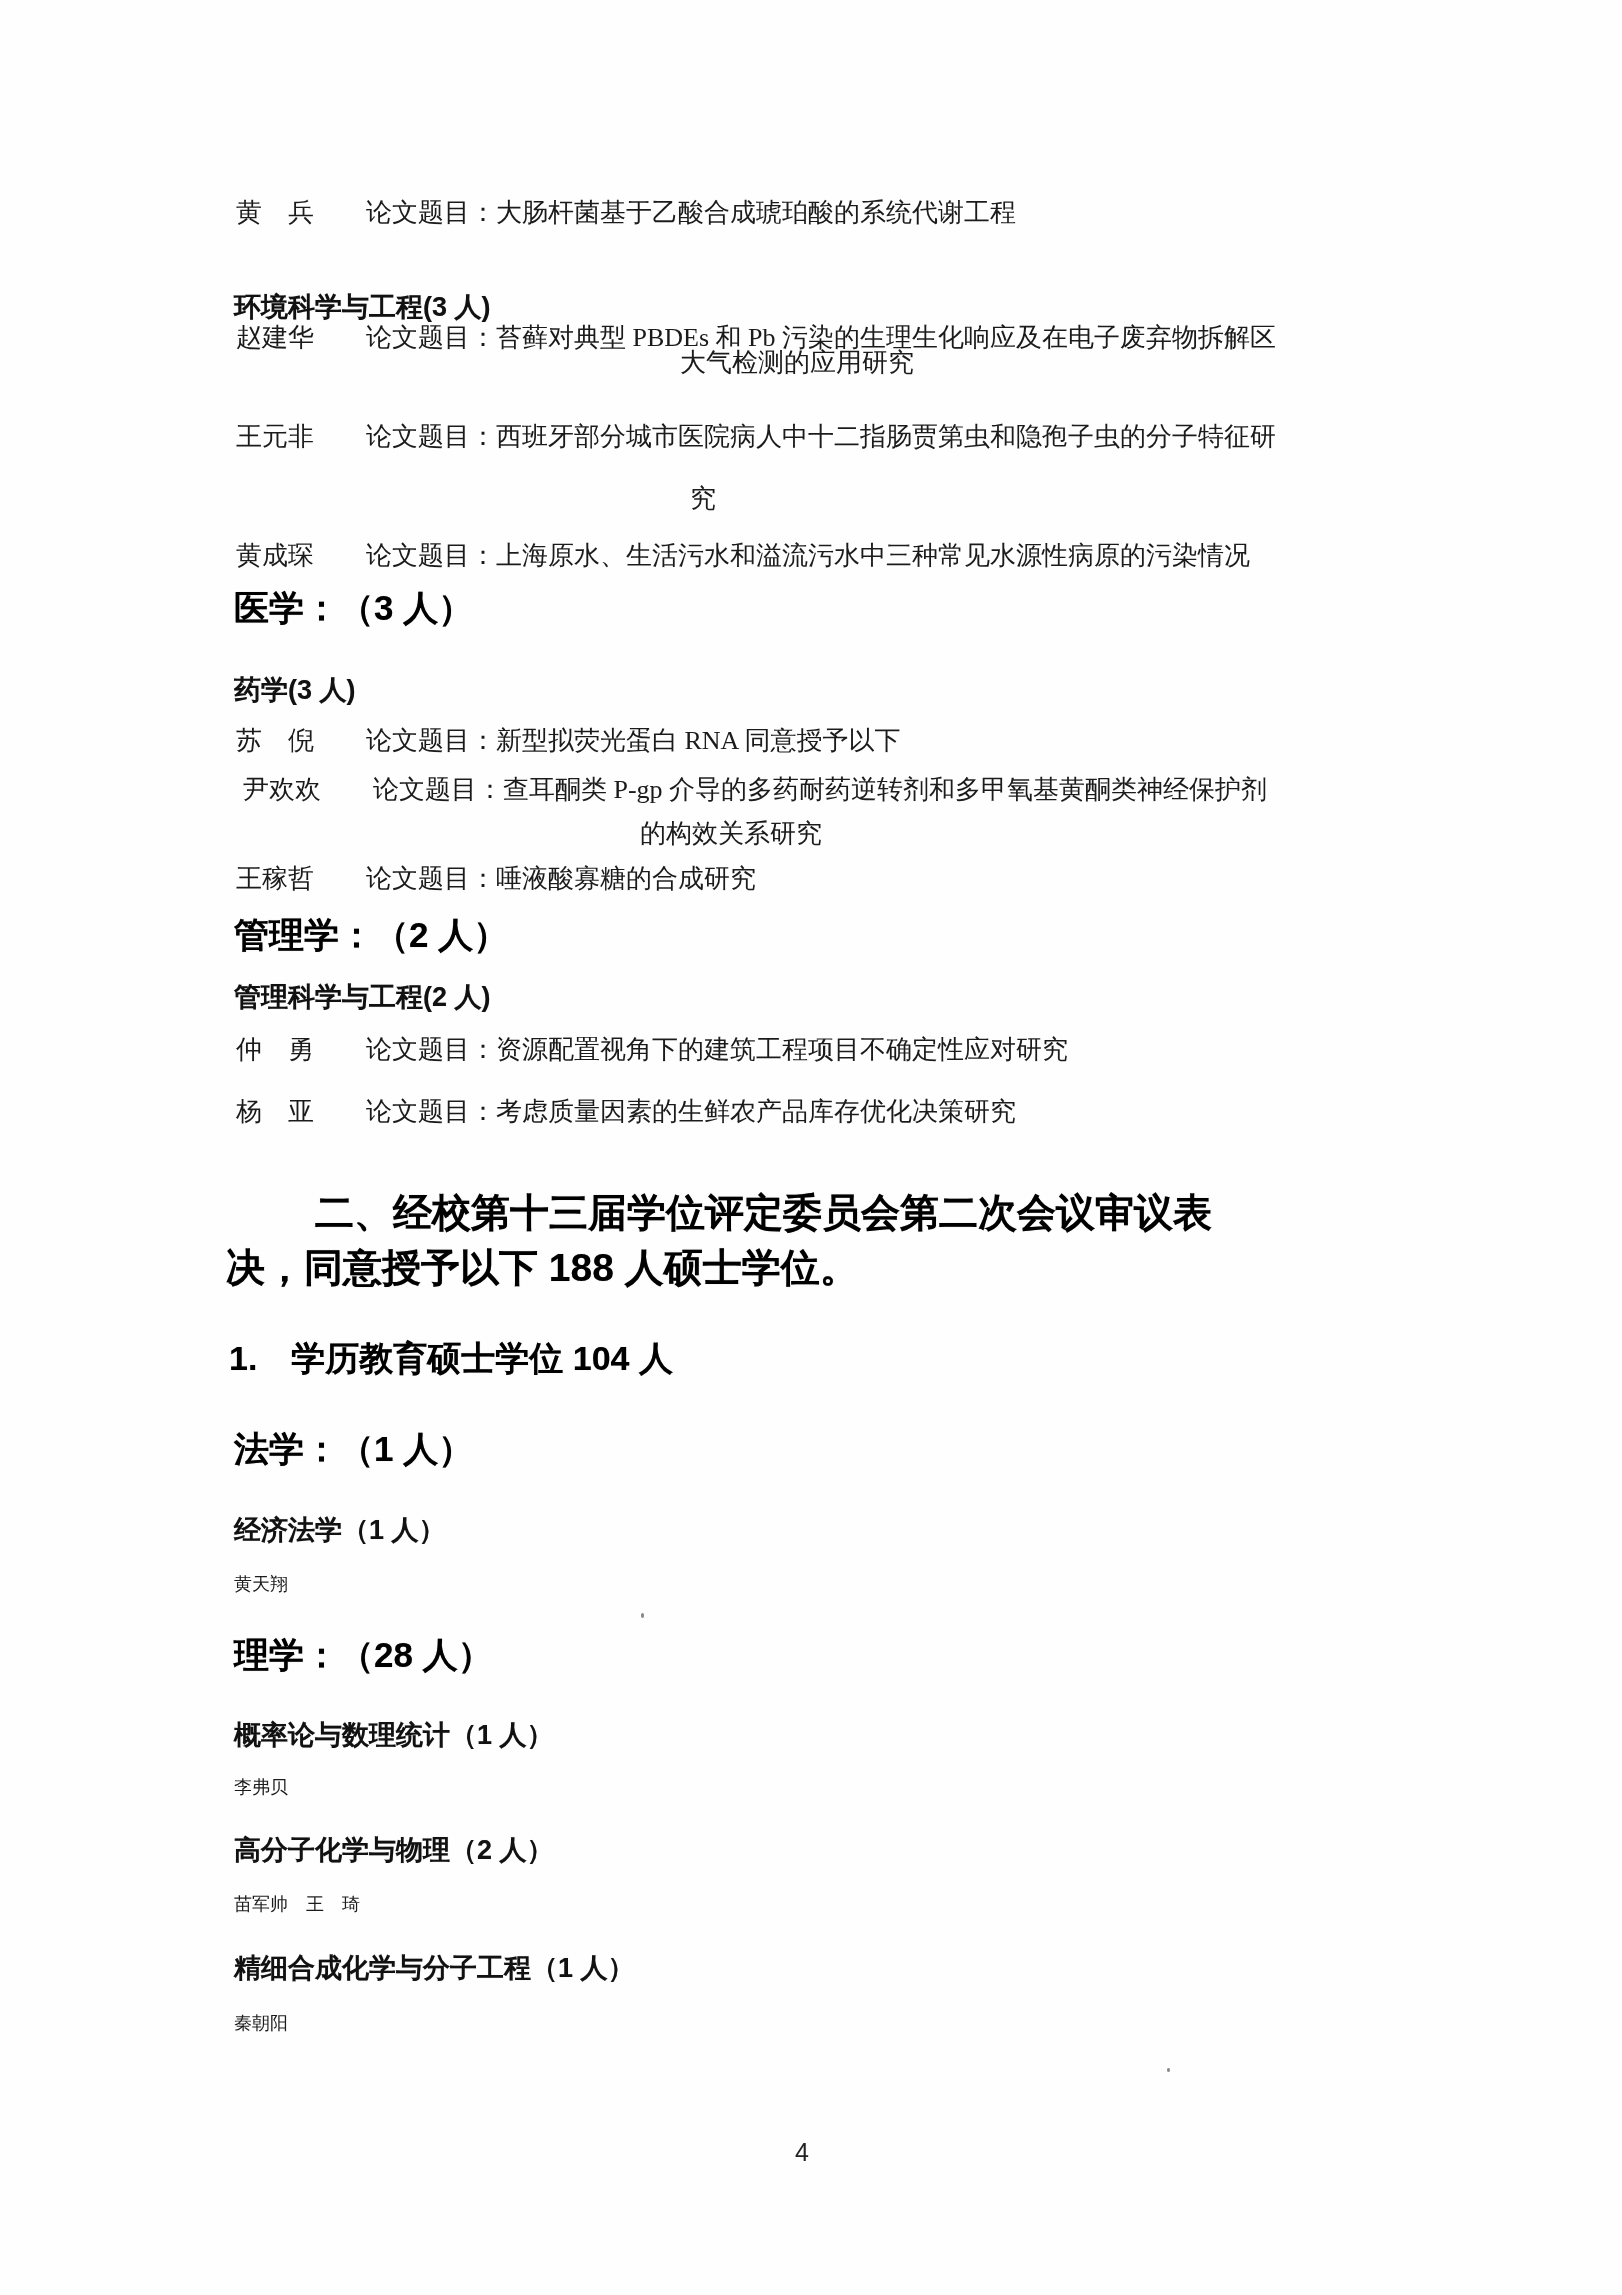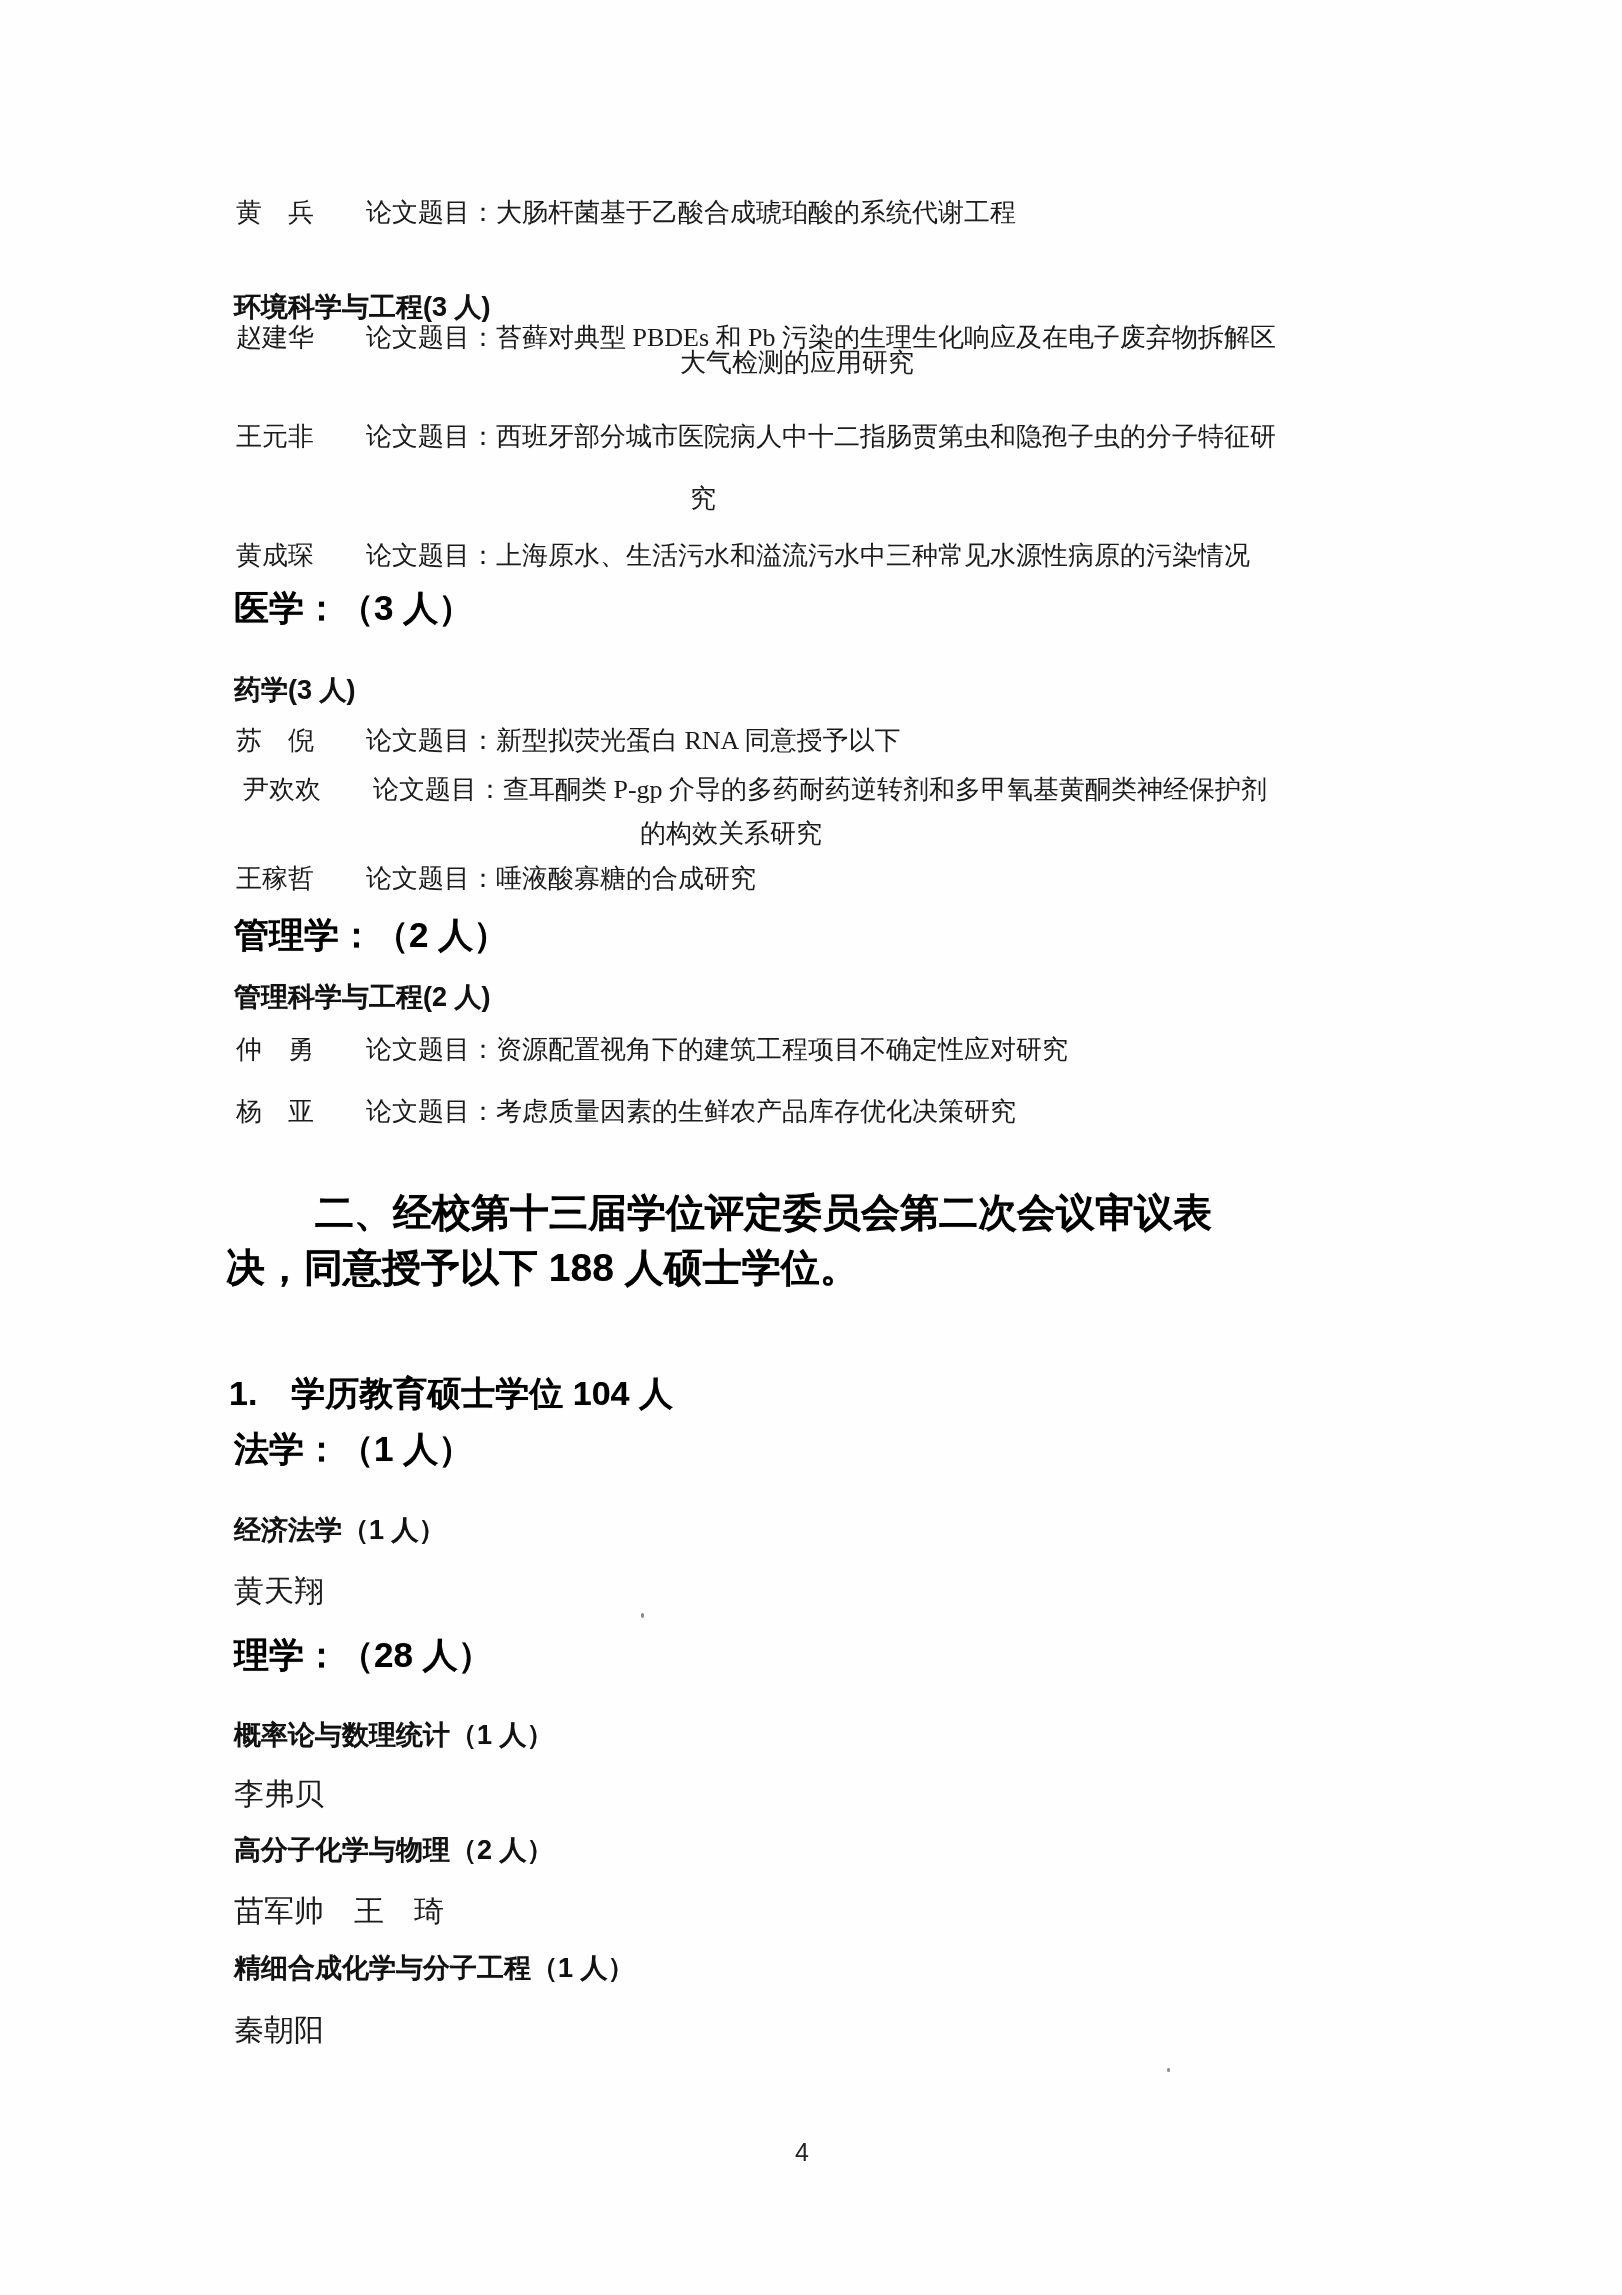--- a/index.html
+++ b/index.html
@@ -58,24 +58,23 @@
     color: #000;
     text-shadow: 0 0 0.7px rgba(0,0,0,0.5);
   }
   
   .line.numbered {
     font-size: 34px;
     font-weight: bold;
     font-family: "Liberation Sans", "DejaVu Sans", sans-serif;
     color: #000;
     text-shadow: 0 0 0.7px rgba(0,0,0,0.45);
-    margin-top: 35px;
   }
   
-  .line.names { font-size: 30px; }
+  .line.names { font-size: 18px; }
   .page-number {
     position: absolute;
     top: 2138px;
     left: 802px;
     transform: translateX(-50%);
     font-size: 25px;
     font-family: "Liberation Sans", "DejaVu Sans", sans-serif;
     color: #222;
   }
   .speck {

